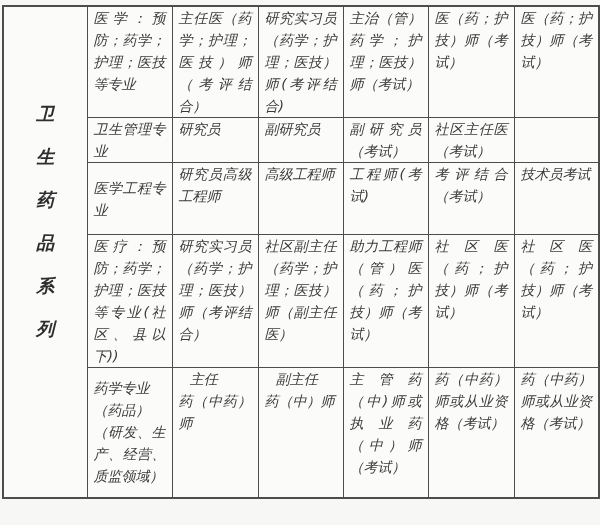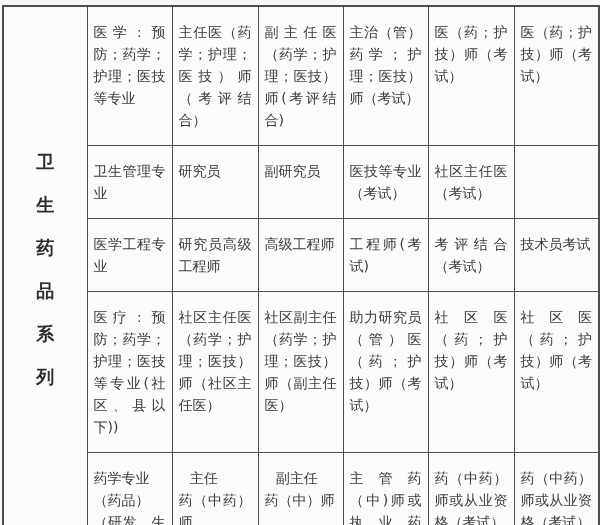--- a/index.html
+++ b/index.html
@@ -17,29 +17,30 @@
   table.title-grid {
     border-collapse: collapse;
     table-layout: fixed;
     width: 596px;
     background: #fbfbfa;
     border: 2px solid #4d4d4d;
   }
   td {
     border: 1.5px solid #4d4d4d;
     vertical-align: top;
-    padding: 14px 6px;
+    padding: 0 6px;
     font-size: 14px;
     line-height: 22px;
     color: #3a3a3a;
     text-align: justify;
     text-justify: inter-character;
     white-space: pre-line;
     word-break: break-all;
     overflow: hidden;
+    font-style: italic;
   }
   tr.r1 { height: 110px; }
   tr.r2 { height: 45px; }
   tr.r3 { height: 72px; }
   tr.r4 { height: 128px; }
   tr.r5 { height: 130px; }
   td.series {
     vertical-align: middle;
     text-align: center;
     white-space: normal;
@@ -81,46 +82,46 @@
             <span>卫</span>
             <span>生</span>
             <span>药</span>
             <span>品</span>
             <span>系</span>
             <span>列</span>
           </div>
         </td>
         <td>医学：预防；药学；护理；医技等专业</td>
         <td>主任医（药学；护理；医技）师（考评结合）</td>
-        <td>副主任医（药学；护理；医技）师(考评结合)</td>
+        <td>研究实习员（药学；护理；医技）师(考评结合)</td>
         <td>主治（管）药学；护理；医技）师（考试）</td>
         <td>医（药；护技）师（考试）</td>
         <td>医（药；护技）师（考试）</td>
       </tr>
       <tr class="r2">
         <td>卫生管理专业</td>
         <td>研究员</td>
         <td>副研究员</td>
-        <td>医技等专业（考试）</td>
+        <td>副研究员（考试）</td>
         <td>社区主任医（考试）</td>
         <td></td>
       </tr>
       <tr class="r3">
         <td class="mid">医学工程专业</td>
         <td>研究员高级工程师</td>
         <td>高级工程师</td>
         <td>工程师(考试)</td>
         <td>考评结合（考试）</td>
         <td>技术员考试</td>
       </tr>
       <tr class="r4">
         <td>医疗：预防；药学；护理；医技等专业(社区、县以下))</td>
-        <td>社区主任医（药学；护理；医技）师（社区主任医）</td>
+        <td>研究实习员（药学；护理；医技）师（考评结合）</td>
         <td>社区副主任（药学；护理；医技）师（副主任医）</td>
-        <td>助力研究员（管）医（药；护技）师（考试）</td>
+        <td>助力工程师（管）医（药；护技）师（考试）</td>
         <td>社区医（药；护技）师（考试）</td>
         <td>社区医（药；护技）师（考试）</td>
       </tr>
       <tr class="r5">
         <td class="mid">药学专业
 （药品）
 （研发、生产、经营、质监领域）</td>
         <td class="indent-first">主任
 药（中药）师</td>
         <td class="indent-first">副主任

